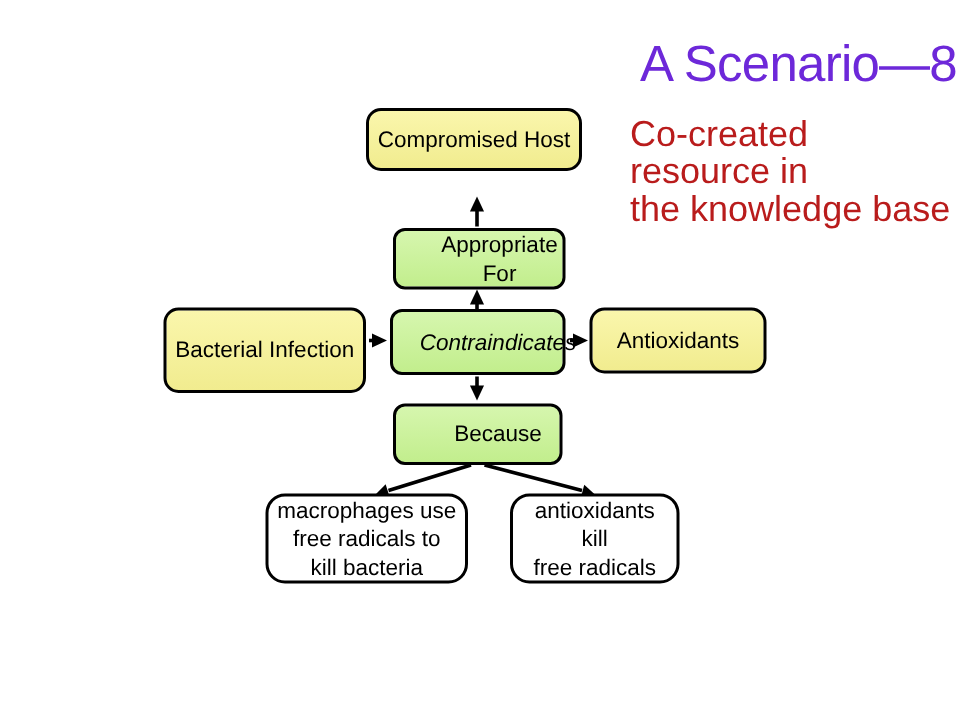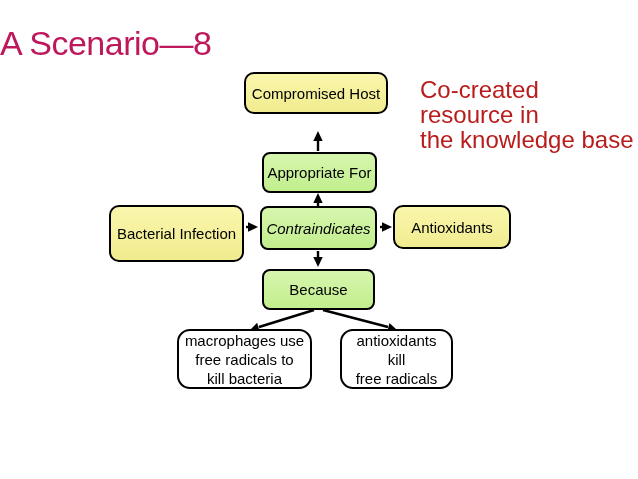--- a/index.html
+++ b/index.html
@@ -9,23 +9,23 @@
     height: 479px;
     background: #ffffff;
     overflow: hidden;
     font-family: "Liberation Sans", sans-serif;
   }
   .title {
     position: absolute;
     top: 24px;
     left: 0;
     width: 638px;
-    text-align: left;
+    text-align: right;
     font-size: 34px;
-    color: #be185d;
+    color: #6d28d9;
     letter-spacing: -0.5px;
   }
   .annotation {
     position: absolute;
     left: 420px;
     top: 77px;
     width: 218px;
     font-size: 24px;
     line-height: 25px;
     color: #b91c1c;
@@ -44,20 +44,21 @@
     line-height: 19px;
     white-space: pre-line;
   }
   .concept {
     background: linear-gradient(#faf6ac, #f1ec8f);
     border-radius: 10px;
   }
   .relation {
     background: linear-gradient(#d6f6ae, #c2ee8d);
     border-radius: 8px;
+    padding-left: 27px;
   }
   .note {
     background: #ffffff;
     border-radius: 13px;
   }
   .arrows {
     position: absolute;
     left: 0; top: 0;
     width: 638px; height: 479px;
     pointer-events: none;

